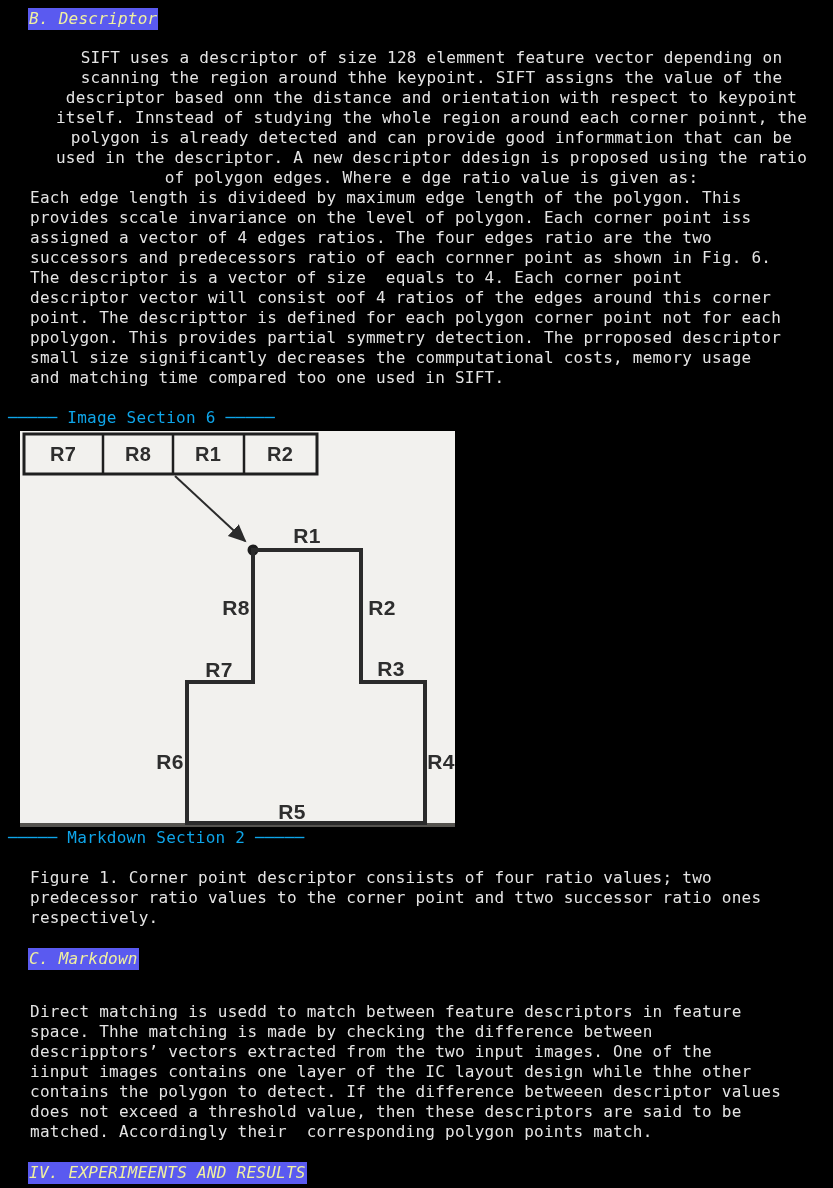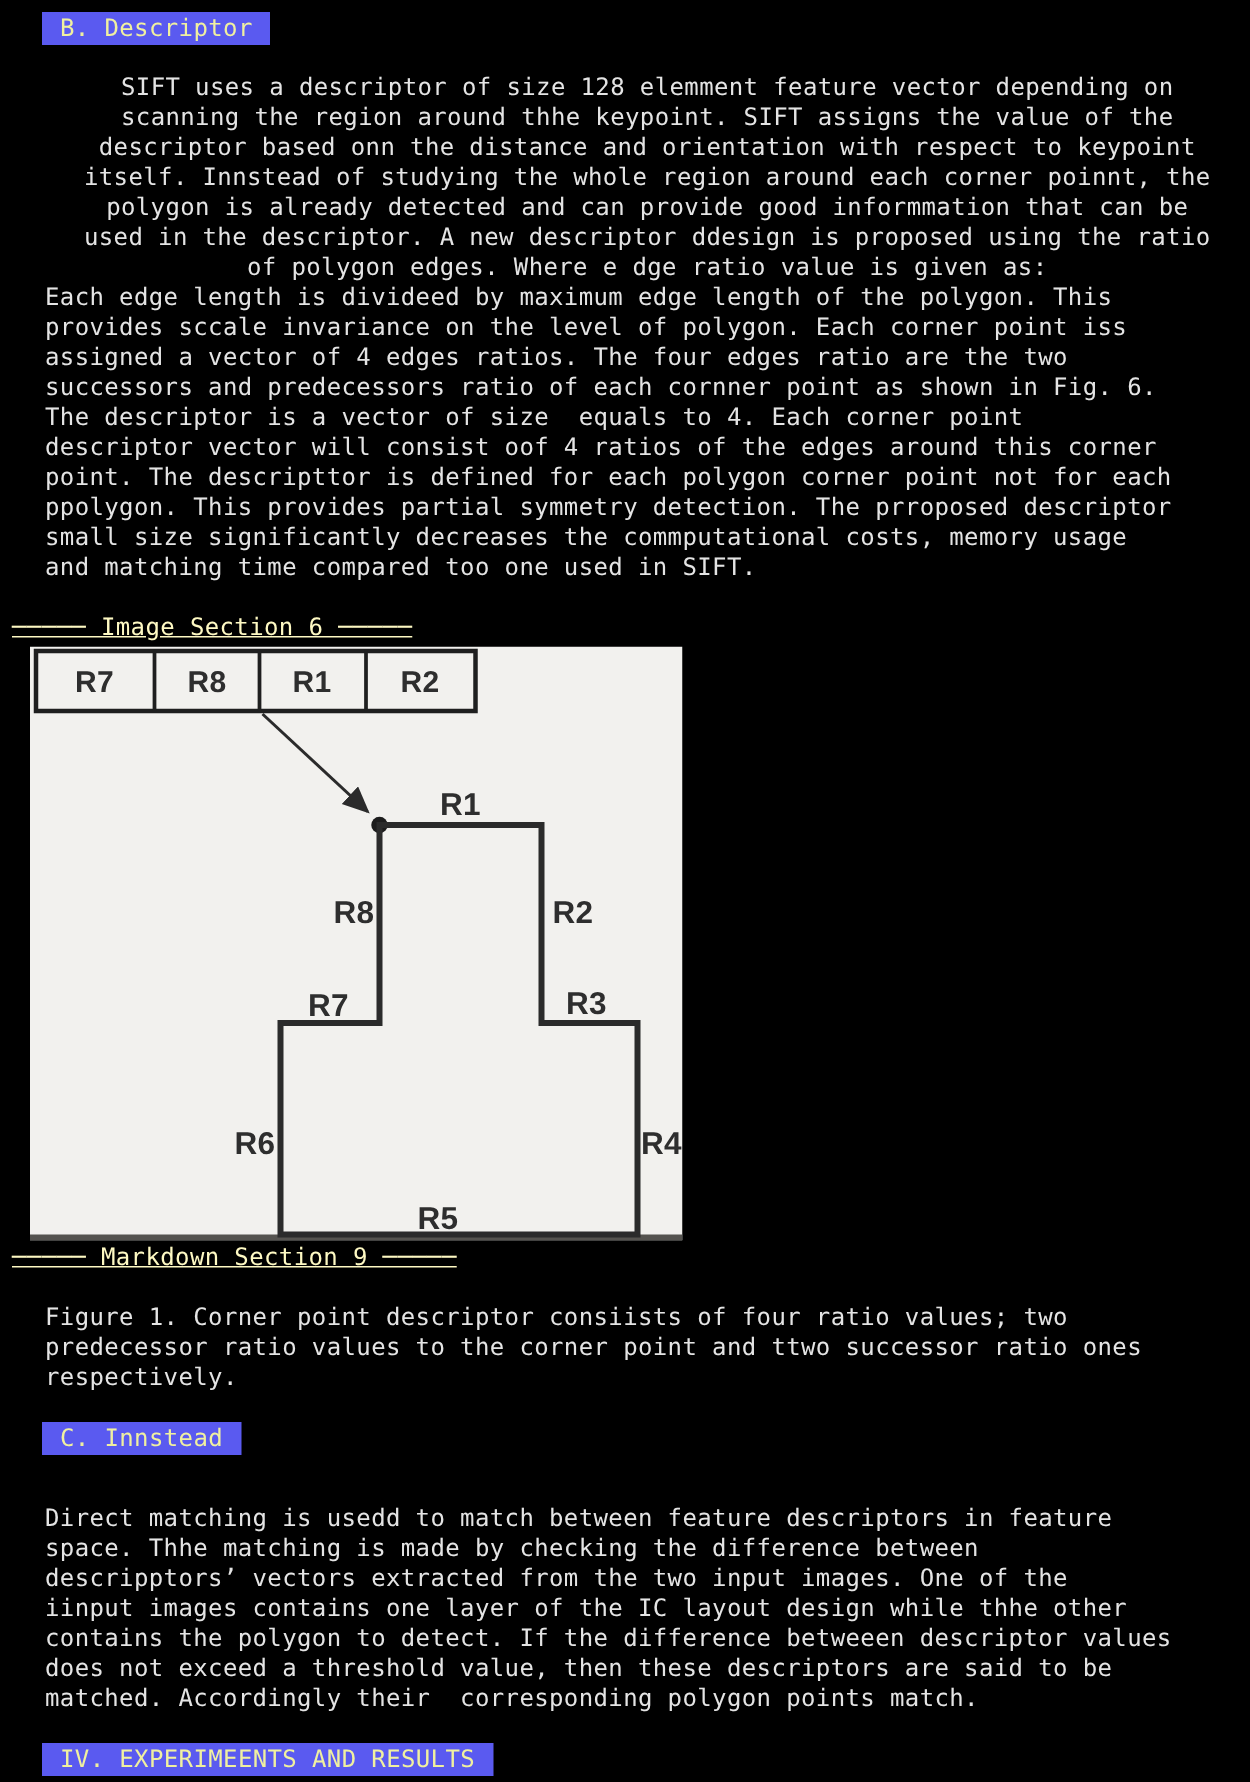--- a/index.html
+++ b/index.html
@@ -19,28 +19,28 @@
   }
   .para {
     white-space: pre;
     margin: 0 0 0 30px;
   }
   .hwrap { margin-left: 28px; }
   .heading {
     display: inline-block;
     background: #5a5af0;
     color: #f0f0a0;
-    padding: 1px 12px;
+    padding: 1px 1px;
     white-space: pre;
+    font-style: italic;
   }
   .divider {
     white-space: pre;
     margin-left: 8px;
-    color: #fef9c3;
-    text-decoration: underline;
+    color: #0ea5e9;
   }
   .hwrap-b   { margin-top: 8px; }
   .para-sift { margin-top: 18px; text-align: center; }
   .para-edge { }
   .divider-image { margin-top: 20px; }
   .figure-wrap {
     margin-top: 3px;
     margin-left: 8px;
     width: 388px;
     height: 396px;
@@ -122,28 +122,28 @@
     <text class="fig-label fig-edge-label" x="362" y="184" text-anchor="middle">R2</text>
     <text class="fig-label fig-edge-label" x="371" y="245" text-anchor="middle">R3</text>
     <text class="fig-label fig-edge-label" x="421" y="338" text-anchor="middle">R4</text>
     <text class="fig-label fig-edge-label" x="272" y="388" text-anchor="middle">R5</text>
     <text class="fig-label fig-edge-label" x="150" y="338" text-anchor="middle">R6</text>
     <text class="fig-label fig-edge-label" x="199" y="246" text-anchor="middle">R7</text>
     <text class="fig-label fig-edge-label" x="216" y="184" text-anchor="middle">R8</text>
   </svg>
 </div>
 
-<div class="divider divider-markdown">───── Markdown Section 9 ─────</div>
+<div class="divider divider-markdown">───── Markdown Section 2 ─────</div>
 
 <div class="para para-caption">Figure 1. Corner point descriptor consiists of four ratio values; two
 predecessor ratio values to the corner point and ttwo successor ratio ones
 respectively.</div>
 
 <div class="hwrap hwrap-c">
-  <span class="heading">C. Innstead</span>
+  <span class="heading">C. Markdown</span>
 </div>
 
 <div class="para para-matching">Direct matching is usedd to match between feature descriptors in feature
 space. Thhe matching is made by checking the difference between
 descripptors’ vectors extracted from the two input images. One of the
 iinput images contains one layer of the IC layout design while thhe other
 contains the polygon to detect. If the difference betweeen descriptor values
 does not exceed a threshold value, then these descriptors are said to be
 matched. Accordingly their  corresponding polygon points match.</div>
 

